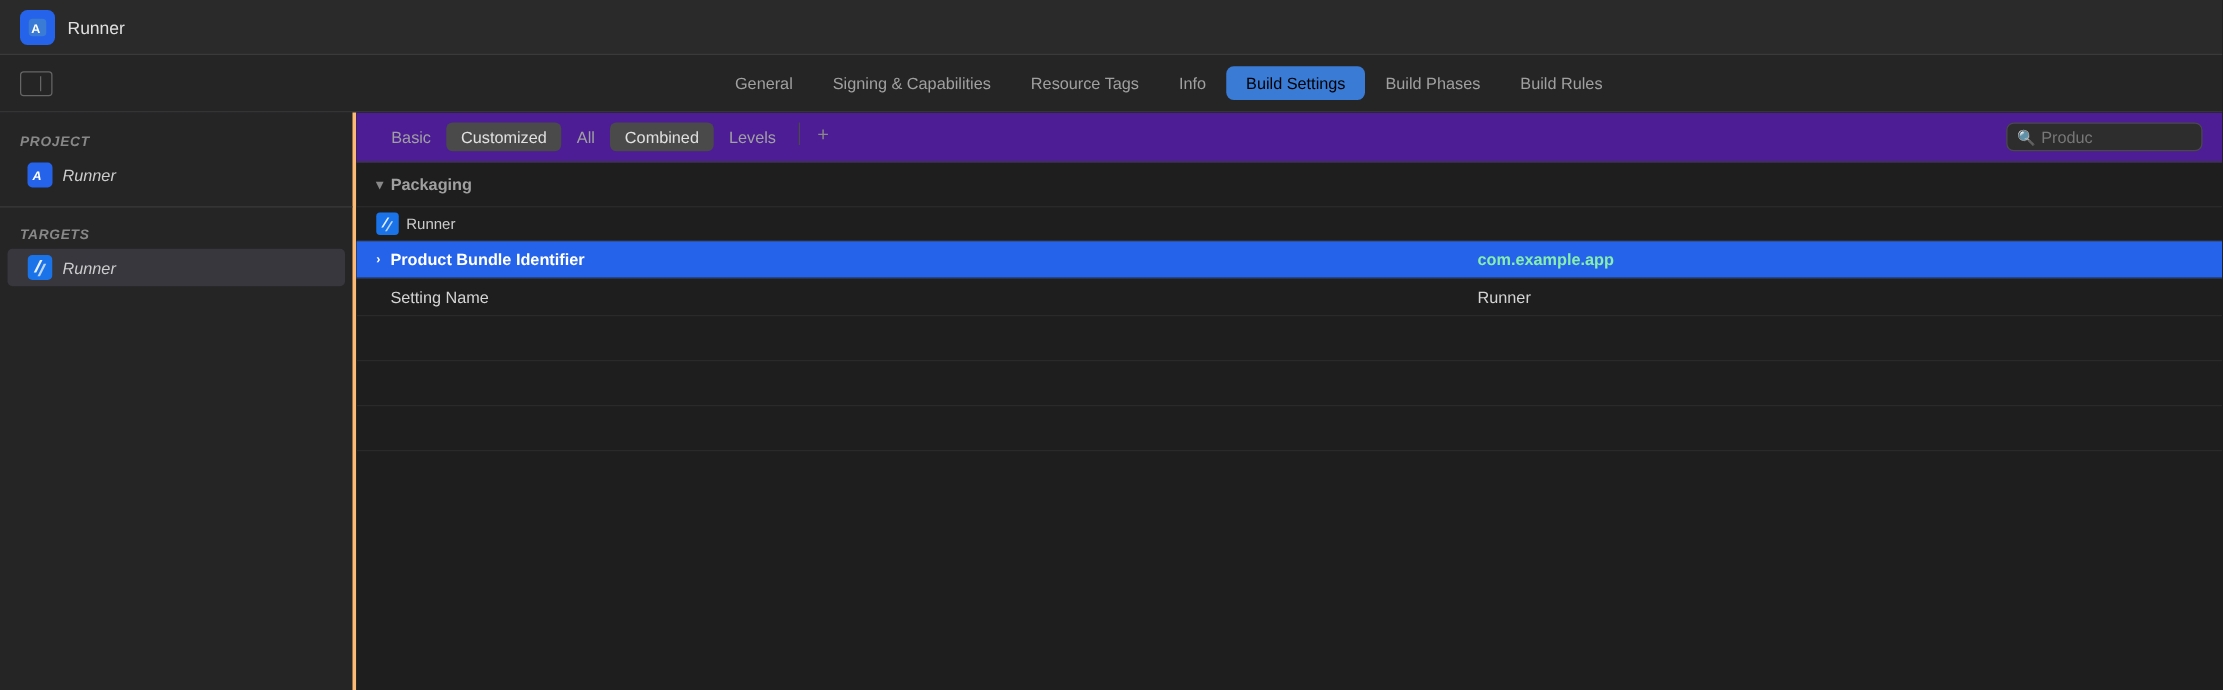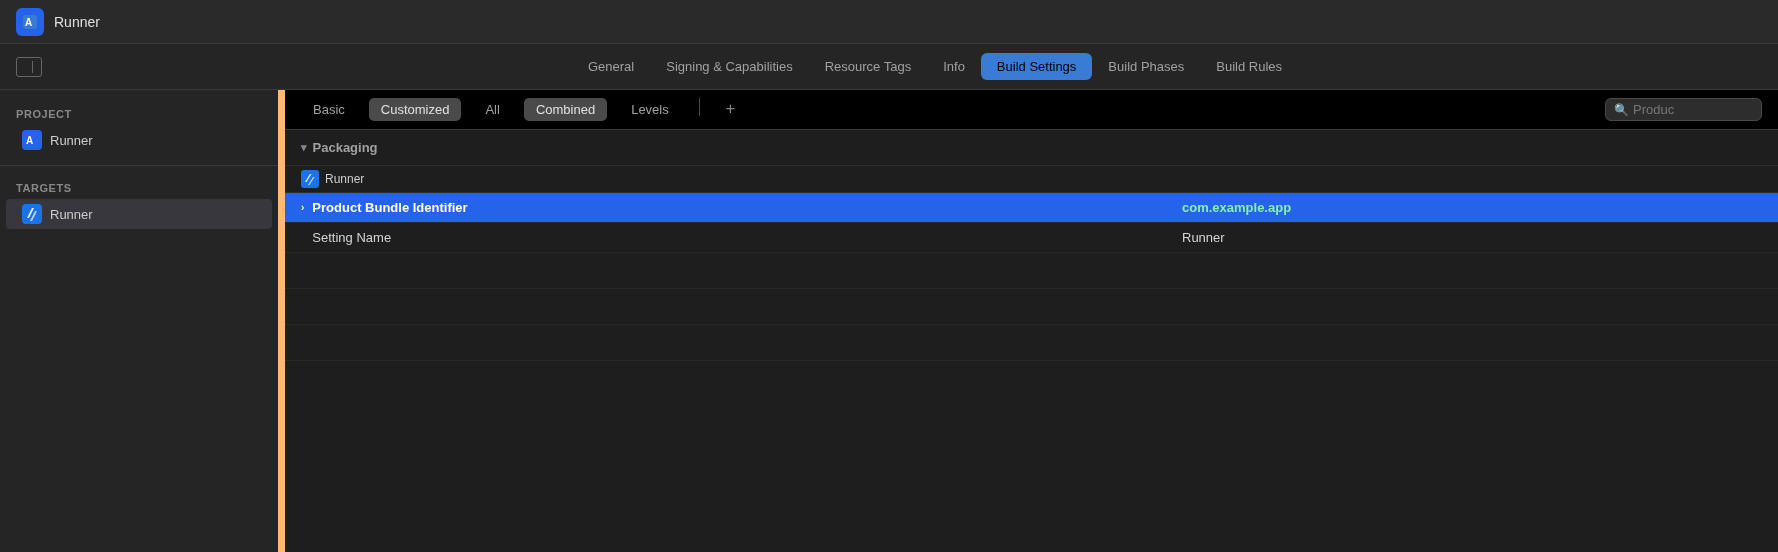--- a/index.html
+++ b/index.html
@@ -91,23 +91,24 @@
     
     .main-layout {
       display: flex;
       height: calc(552px - 44px - 46px);
     }
 
     
     .sidebar {
       width: 285px;
       background: #252526;
-      border-right: 7px solid #fdba74;
+      border-right: 3px solid #fdba74;
       flex-shrink: 0;
       padding-top: 12px;
+      font-style: italic;
     }
     .sidebar-section-label {
       color: #888;
       font-size: 11px;
       font-weight: 700;
       text-transform: uppercase;
       letter-spacing: 0.05em;
       padding: 6px 16px 4px;
     }
     .sidebar-item {
@@ -162,23 +163,23 @@
       background: #1e1e1e;
       display: flex;
       flex-direction: column;
       overflow: hidden;
     }
 
     
     .sub-tab-bar {
       display: flex;
       padding: 8px 16px;
-      gap: 12px;
+      gap: 0;
       border-bottom: 1px solid #3a3a3a;
-      background: #000000;
+      background: #4c1d95;
     }
     .sub-tab {
       color: #a0a0a0;
       font-size: 13px;
       padding: 4px 12px;
       cursor: pointer;
       border-radius: 5px;
     }
     .sub-tab.active {
       background: #4a4a4a;

